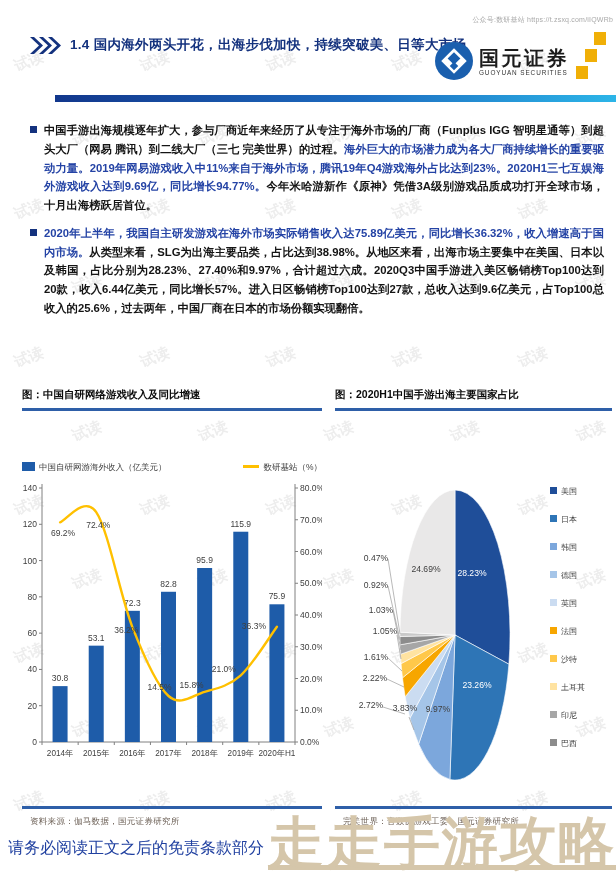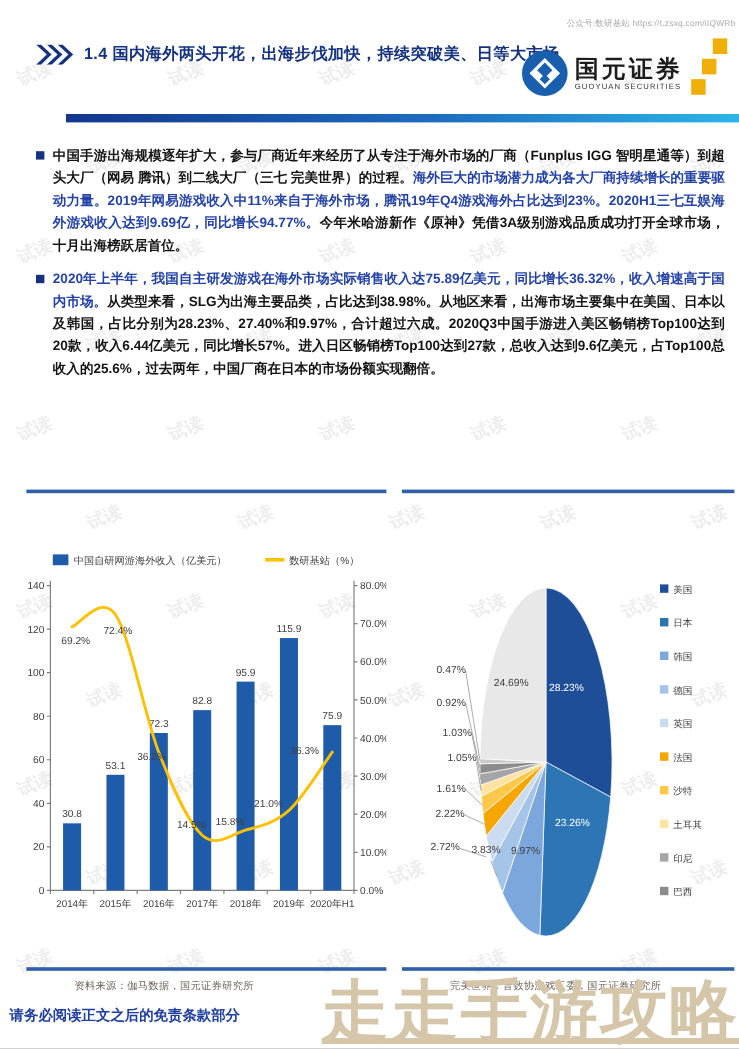--- a/index.html
+++ b/index.html
@@ -30,27 +30,27 @@
   
   .bullets{position:absolute;top:121px;left:30px;width:574px;z-index:2;}
   .bullet-item{position:relative;padding-left:14px;margin-bottom:9px;}
   .bullet-square{position:absolute;left:0;top:5px;width:7px;height:7px;background:#14327e;}
   .bullet-text{margin:0;font-size:11.3px;line-height:1.66;font-weight:700;text-align:justify;}
   .seg-black{color:#141414;}
   .seg-blue{color:#2443a5;}
   
   .fig-title{position:absolute;font-size:10.5px;font-weight:800;color:#0a0a0a;z-index:2;}
   .fig-rule{position:absolute;height:2.5px;background:#2e5fa8;z-index:2;}
-  .legend-left{position:absolute;top:462px;left:22px;width:300px;display:flex;justify-content:center;
+  .legend-left{position:absolute;top:462px;left:22px;width:300px;display:flex;justify-content:space-between;
                gap:32px;align-items:center;font-size:8.5px;color:#404040;z-index:3;}
   .legend-left .sw-bar{display:inline-block;width:13px;height:9px;background:#1e5ca9;margin-right:4px;vertical-align:-1px;}
   .legend-left .sw-line{display:inline-block;width:16px;height:3px;background:#ffc000;margin-right:4px;vertical-align:2px;}
   svg.chart{position:absolute;z-index:2;}
-  .src{position:absolute;font-size:8.5px;color:#6e6258;z-index:2;letter-spacing:.3px;margin-left:32px;}
-  .disclaimer{position:absolute;top:838px;left:8px;font-size:12px;font-weight:700;color:#2040a0;z-index:6;}
+  .src{position:absolute;font-size:8.5px;color:#6e6258;z-index:2;letter-spacing:.3px;}
+  .disclaimer{position:absolute;top:838px;left:8px;font-size:16px;font-weight:400;color:#2040a0;z-index:6;}
 </style>
 </head>
 <body>
 
 <div class="page">
 
   <div class="corner-note">公众号:数研基站 https://t.zsxq.com/iIQWRb</div>
   <div id="wm-layer">
       <span class="wm" style="left: 14px; top: 52px;">试读</span>
       <span class="wm" style="left: 140px; top: 52px;">试读</span>
@@ -146,20 +146,21 @@
       <div class="bullet-item">
         <span class="bullet-square"></span>
         <p class="bullet-text"><span class="seg-black">中国手游出海规模逐年扩大，参与厂商近年来经历了从专注于海外市场的厂商（Funplus IGG 智明星通等）到超头大厂（网易 腾讯）到二线大厂（三七 完美世界）的过程。</span><span class="seg-blue">海外巨大的市场潜力成为各大厂商持续增长的重要驱动力量。2019年网易游戏收入中11%来自于海外市场，腾讯19年Q4游戏海外占比达到23%。2020H1三七互娱海外游戏收入达到9.69亿，同比增长94.77%。</span><span class="seg-black">今年米哈游新作《原神》凭借3A级别游戏品质成功打开全球市场，十月出海榜跃居首位。</span></p>
       </div>
       <div class="bullet-item">
         <span class="bullet-square"></span>
         <p class="bullet-text"><span class="seg-blue">2020年上半年，我国自主研发游戏在海外市场实际销售收入达75.89亿美元，同比增长36.32%，收入增速高于国内市场。</span><span class="seg-black">从类型来看，SLG为出海主要品类，占比达到38.98%。从地区来看，出海市场主要集中在美国、日本以及韩国，占比分别为28.23%、27.40%和9.97%，合计超过六成。2020Q3中国手游进入美区畅销榜Top100达到20款，收入6.44亿美元，同比增长57%。进入日区畅销榜Top100达到27款，总收入达到9.6亿美元，占Top100总收入的25.6%，过去两年，中国厂商在日本的市场份额实现翻倍。</span></p>
       </div>
     </section>
 
+  <div class="fig-title" style="top:388px;left:22px;width:300px;">图：中国自研网络游戏收入及同比增速</div>
   <div class="fig-rule" style="top:408px;left:22px;width:300px;"></div>
   <div class="legend-left">
     <span><span class="sw-bar"></span><span>中国自研网游海外收入（亿美元）</span></span>
     <span><span class="sw-line"></span><span>数研基站（%）</span></span>
   </div>
   <svg id="bar-chart" class="chart" style="top:430px;left:22px;" width="300" height="345">
       <line x1="17" y1="312" x2="20" y2="312" stroke="#808080" stroke-width="1"></line>
       <text x="15" y="315" text-anchor="end" font-size="8.5" fill="#404040">0</text>
       <line x1="17" y1="275.7142857142857" x2="20" y2="275.7142857142857" stroke="#808080" stroke-width="1"></line>
       <text x="15" y="278.7142857142857" text-anchor="end" font-size="8.5" fill="#404040">20</text>
@@ -230,20 +231,21 @@
       <text x="76.21428571428572" y="98.13" text-anchor="middle" font-size="8.5" fill="#404040">72.4%</text>
       <text x="104.35714285714286" y="203.065" text-anchor="middle" font-size="8.5" fill="#404040">36.2%</text>
       <text x="137.5" y="259.9625" text-anchor="middle" font-size="8.5" fill="#404040">14.5%</text>
       <text x="169.64285714285717" y="257.835" text-anchor="middle" font-size="8.5" fill="#404040">15.8%</text>
       <text x="201.7857142857143" y="242.325" text-anchor="middle" font-size="8.5" fill="#404040">21.0%</text>
       <text x="231.92857142857144" y="198.7475" text-anchor="middle" font-size="8.5" fill="#404040">36.3%</text>
     </svg>
   <div class="fig-rule" style="top:806px;left:22px;width:300px;"></div>
   <div class="src" style="top:816px;left:30px;">资料来源：伽马数据，国元证券研究所</div>
 
+  <div class="fig-title" style="top:388px;left:335px;width:277px;">图：2020H1中国手游出海主要国家占比</div>
   <div class="fig-rule" style="top:408px;left:335px;width:277px;"></div>
   <svg id="pie-chart" class="chart" style="top:430px;left:335px;" width="277" height="352">
       <path d="M120,205 L120.0,60.0 A55 145 0 0 1 173.9,234.2 Z" fill="#1f4e99" stroke="#ffffff" stroke-width="0.6"></path>
       <path d="M120,205 L173.9,234.2 A55 145 0 0 1 114.9,349.4 Z" fill="#2e75b6" stroke="#ffffff" stroke-width="0.6"></path>
       <path d="M120,205 L114.9,349.4 A55 145 0 0 1 83.7,314.0 Z" fill="#7ca7dc" stroke="#ffffff" stroke-width="0.6"></path>
       <path d="M120,205 L83.7,314.0 A55 145 0 0 1 74.9,288.1 Z" fill="#a5c5e8" stroke="#ffffff" stroke-width="0.6"></path>
       <path d="M120,205 L74.9,288.1 A55 145 0 0 1 70.2,266.7 Z" fill="#cbdcf1" stroke="#ffffff" stroke-width="0.6"></path>
       <path d="M120,205 L70.2,266.7 A55 145 0 0 1 67.5,247.8 Z" fill="#f7a600" stroke="#ffffff" stroke-width="0.6"></path>
       <path d="M120,205 L67.5,247.8 A55 145 0 0 1 66.1,233.6 Z" fill="#ffc84a" stroke="#ffffff" stroke-width="0.6"></path>
       <path d="M120,205 L66.1,233.6 A55 145 0 0 1 65.5,224.2 Z" fill="#ffe3a1" stroke="#ffffff" stroke-width="0.6"></path>

